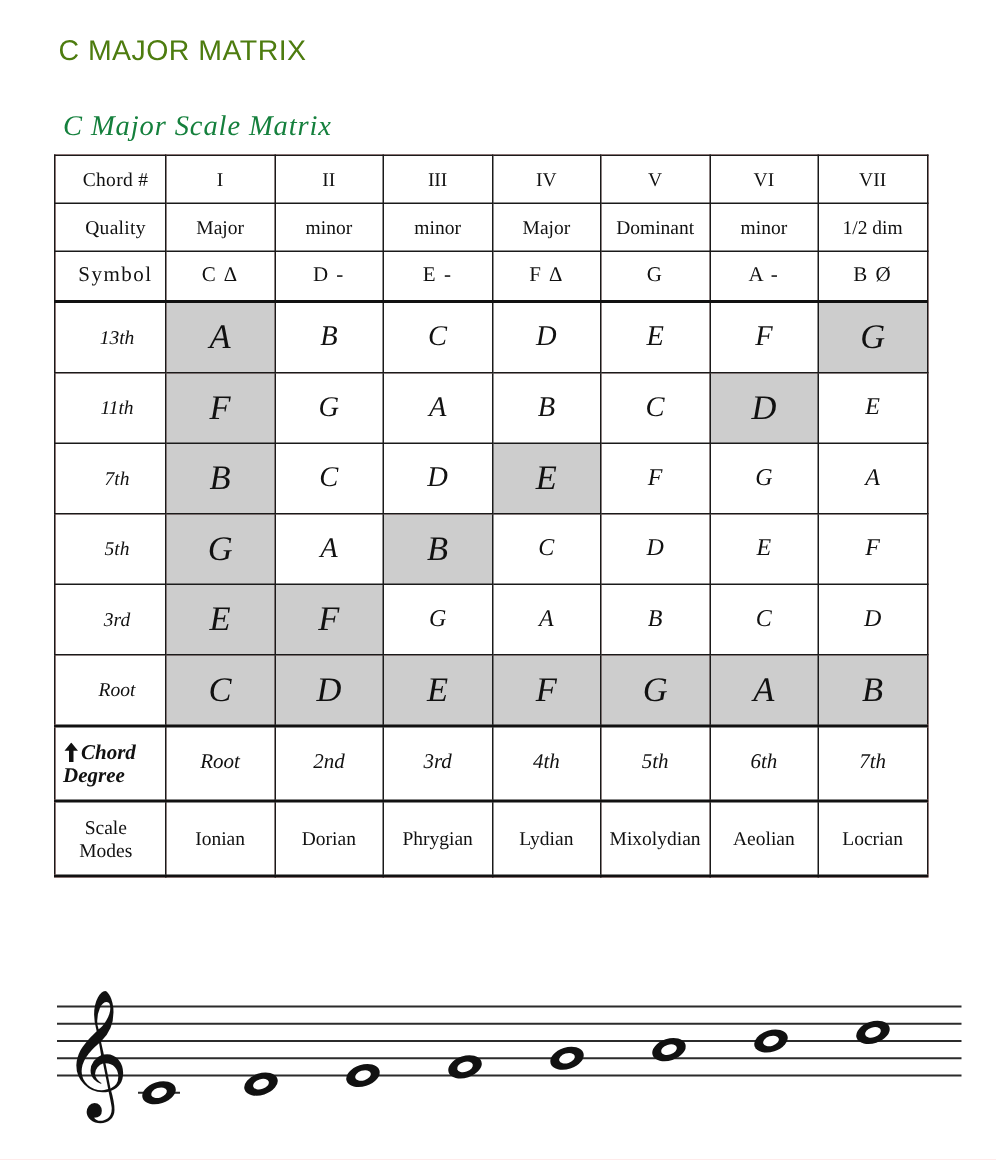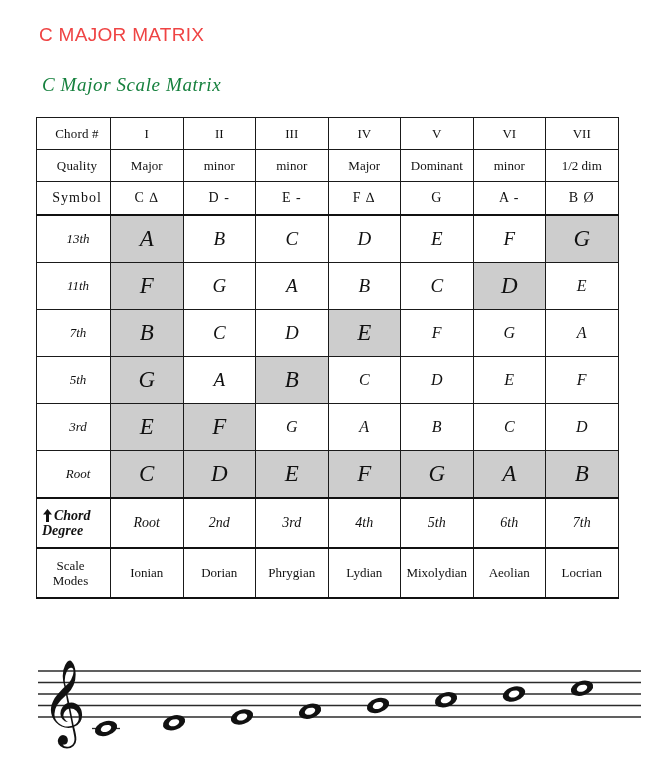--- a/index.html
+++ b/index.html
@@ -17,40 +17,40 @@
   }
 
   
   #page-title {
     position: absolute;
     left: 39px;
     top: 24px;
     font-family: "Liberation Sans", sans-serif;
     font-size: 19px;
     letter-spacing: 0.3px;
-    color: #ef4444;
+    color: #4d7c0f;
     white-space: nowrap;
   }
   #page-subtitle {
     position: absolute;
     left: 42px;
     top: 74px;
     font-family: "Liberation Serif", serif;
     font-style: italic;
     font-size: 19px;
     letter-spacing: 0.6px;
     color: #15803d;
     white-space: nowrap;
   }
 
   
   #matrix-table {
     position: absolute;
     left: 36px;
-    top: 117px;
+    top: 103px;
     width: 582px;
     border-collapse: collapse;
     table-layout: fixed;
     background: #fca5a5;
   }
   #matrix-table td {
     border: 1px solid #ララ;
   }
   #matrix-table td {
     border: 1px solid #1a1a1a;

